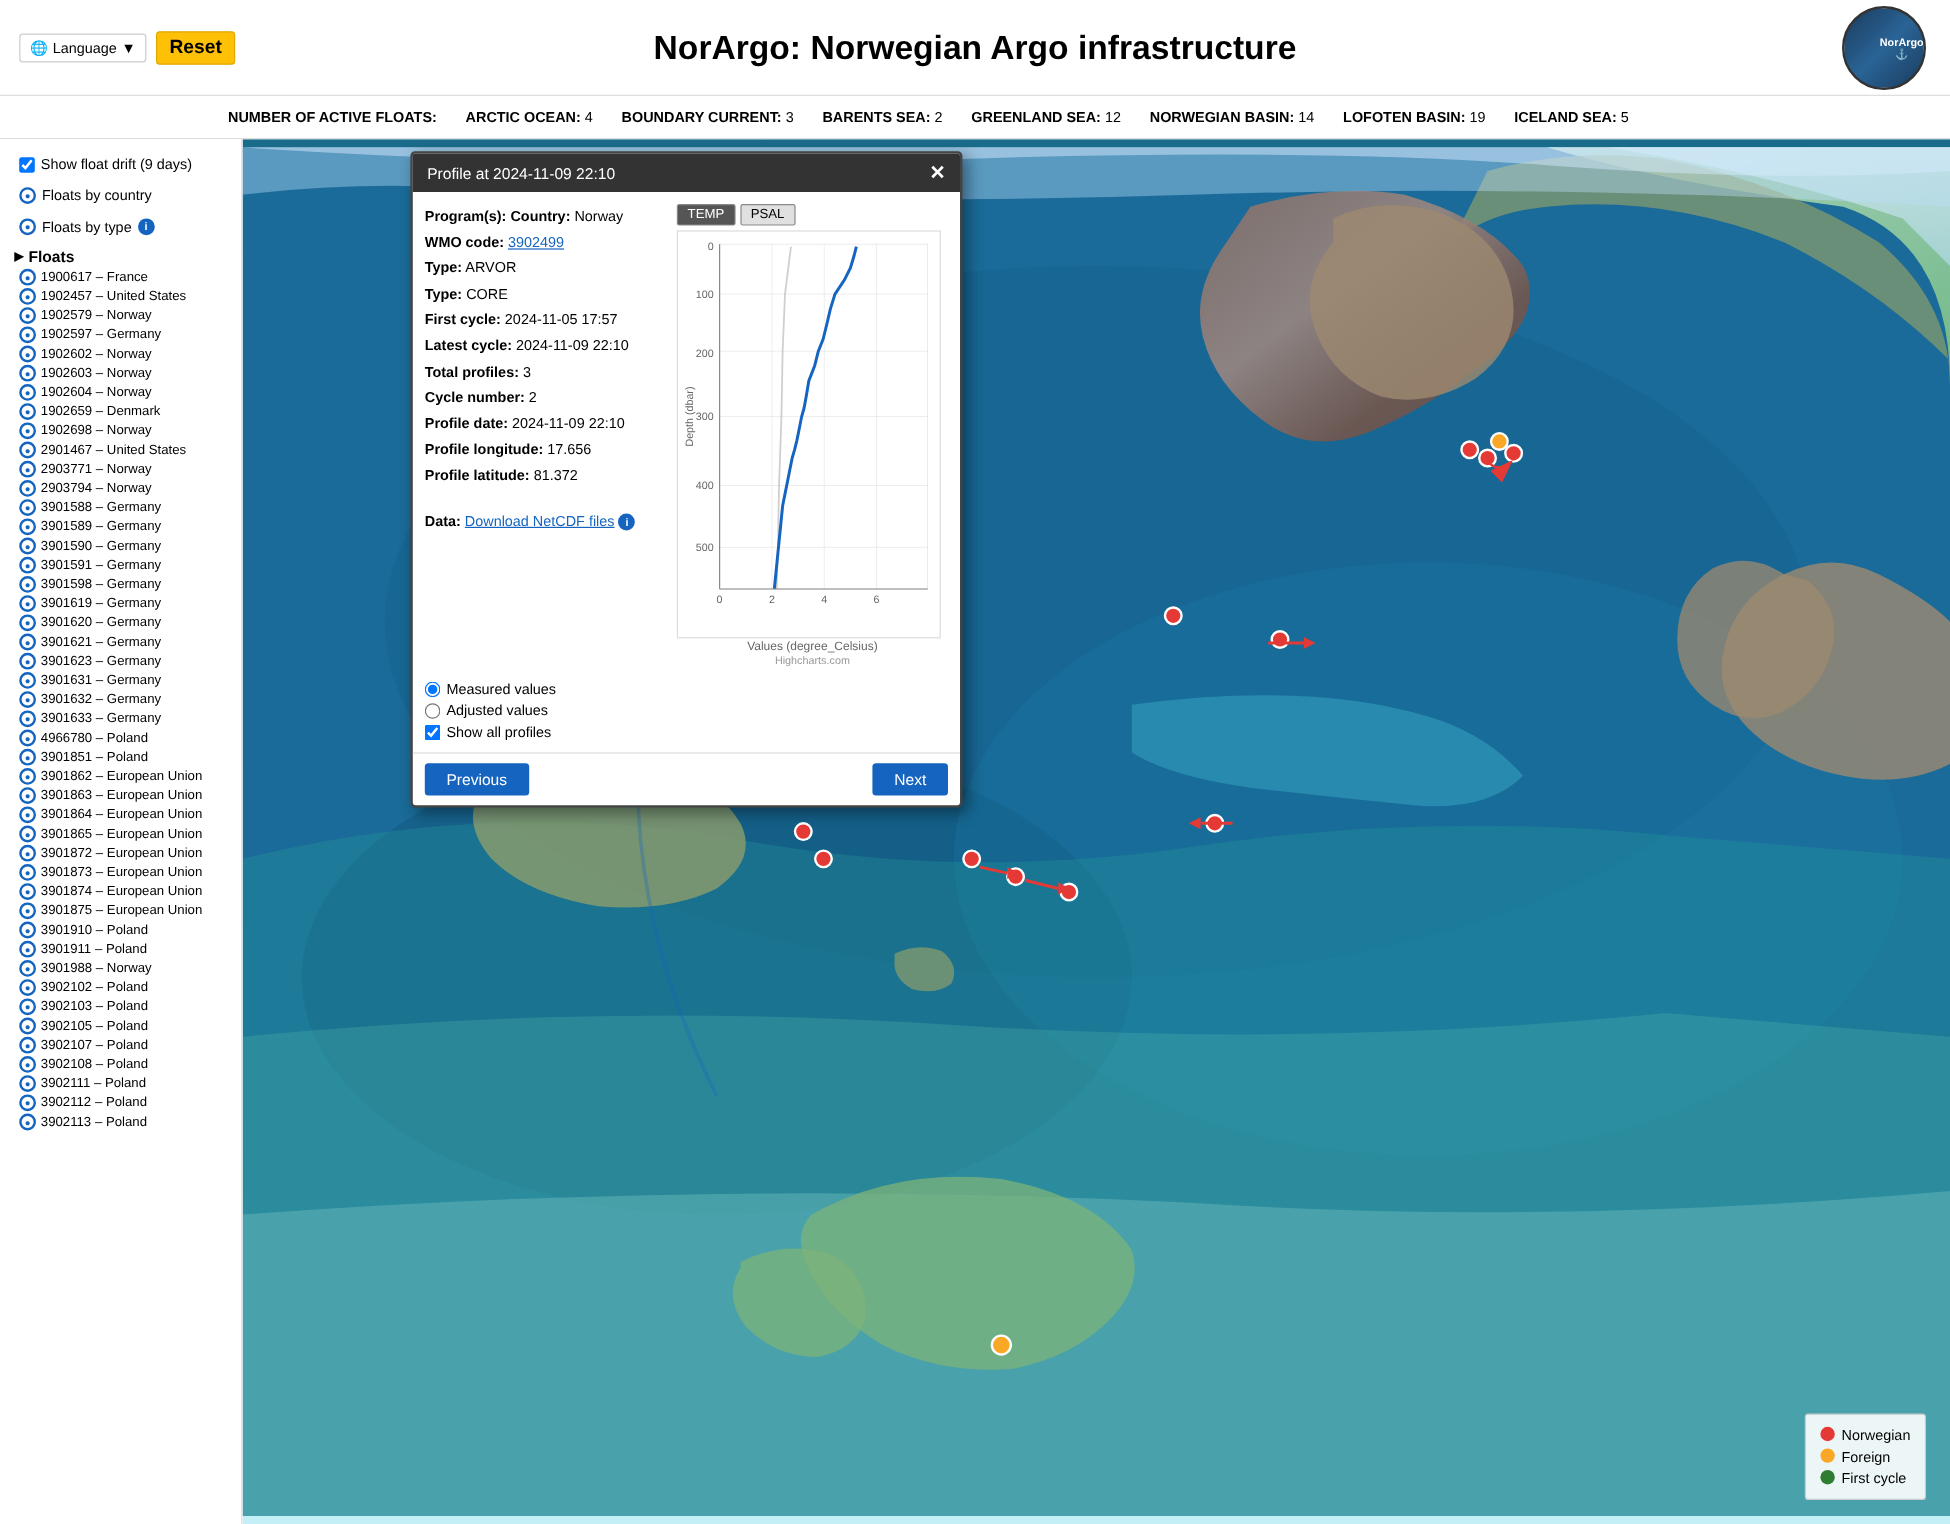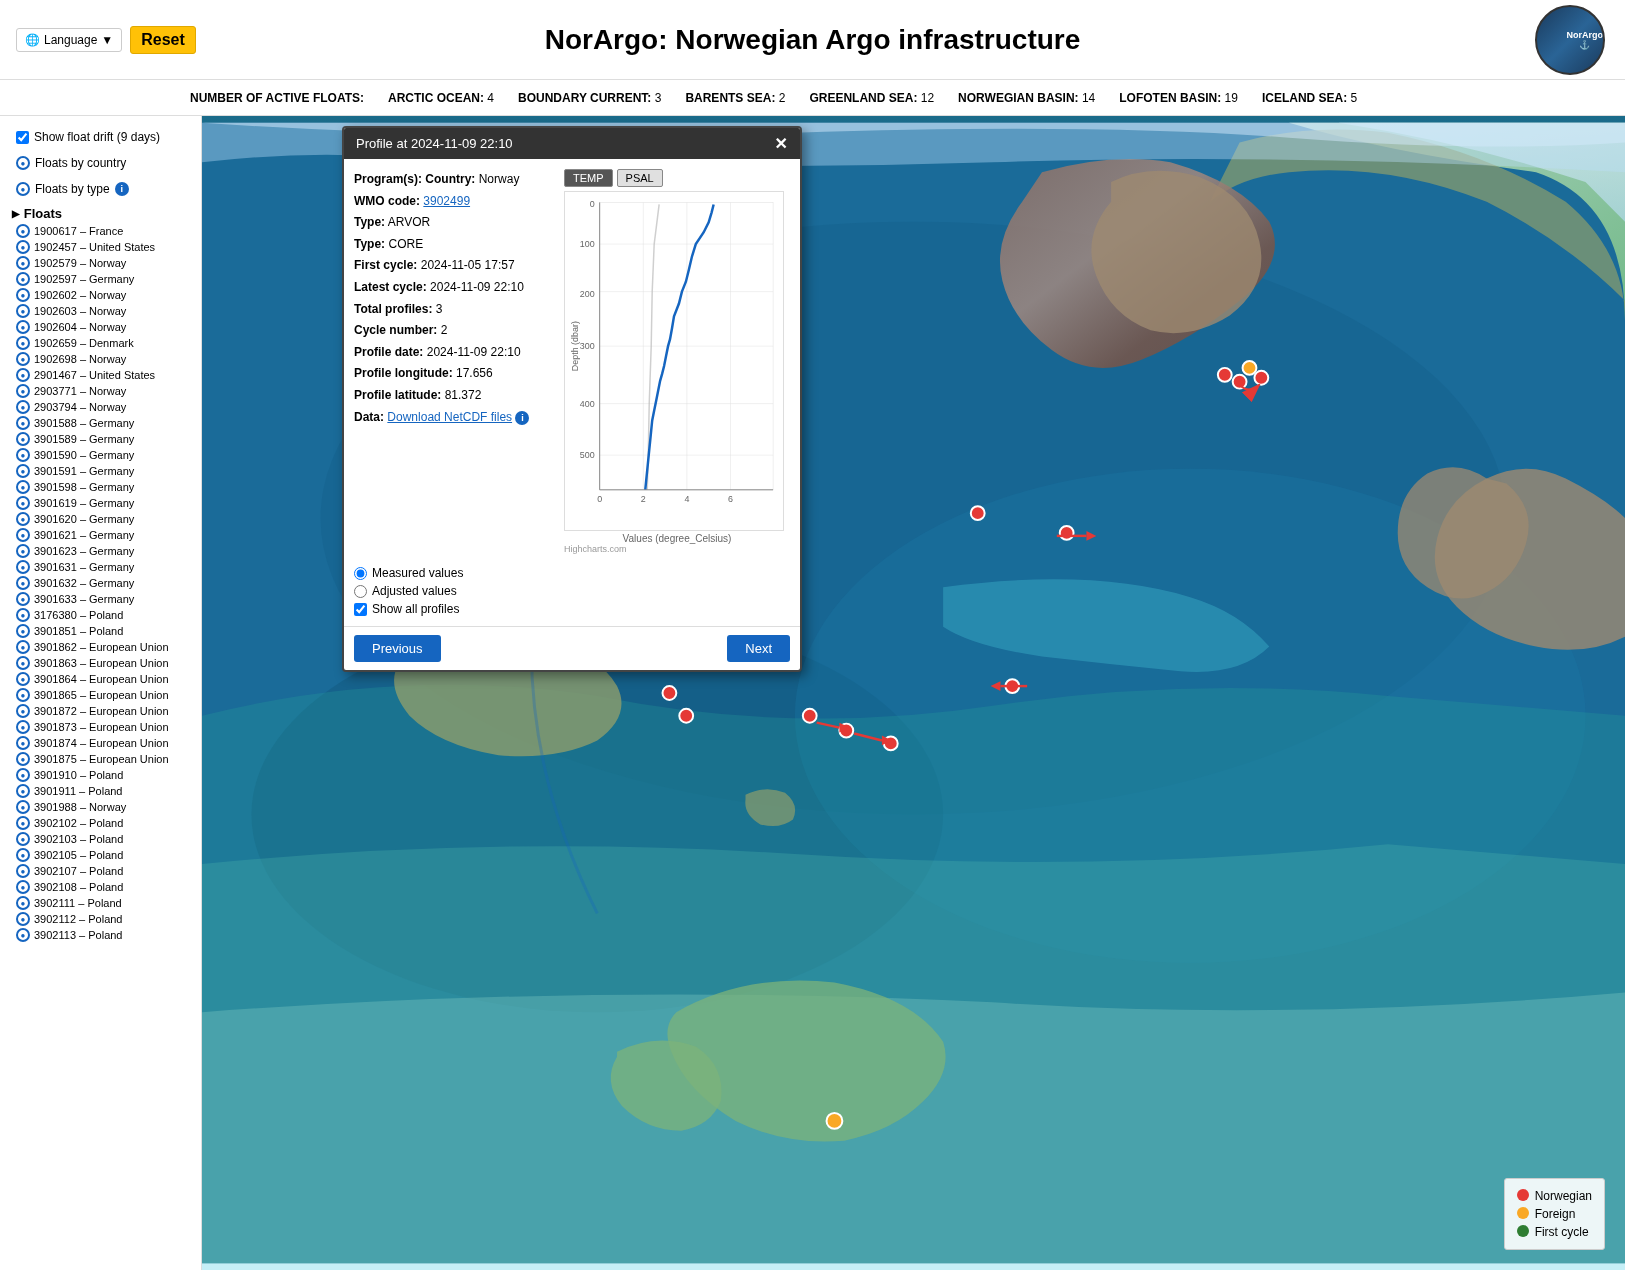--- a/index.html
+++ b/index.html
@@ -265,21 +265,21 @@
       width: 100%;
       height: 100%;
     }
     .chart-xlabel {
       text-align: center;
       font-size: 10px;
       color: #666;
       margin-top: 2px;
     }
     .chart-highcharts {
-      text-align: left;
+      text-align: center;
       font-size: 9px;
       color: #999;
     }
     .modal-options {
       padding: 0 10px 8px 10px;
       font-size: 12px;
     }
     .option-row {
       display: flex;
       align-items: center;
@@ -477,21 +477,21 @@
         <div class="float-item">
           <span class="circle-icon blue-circle">●</span>
           <span>3901632 – Germany</span>
         </div>
         <div class="float-item">
           <span class="circle-icon blue-circle">●</span>
           <span>3901633 – Germany</span>
         </div>
         <div class="float-item">
           <span class="circle-icon blue-circle">●</span>
-          <span>3176380 – Poland</span>
+          <span>4966780 – Poland</span>
         </div>
         <div class="float-item">
           <span class="circle-icon blue-circle">●</span>
           <span>3901851 – Poland</span>
         </div>
         <div class="float-item">
           <span class="circle-icon blue-circle">●</span>
           <span>3901862 – European Union</span>
         </div>
         <div class="float-item">
@@ -694,21 +694,21 @@
           <div><span class="label">WMO code:</span> <a href="#">3902499</a></div>
           <div><span class="label">Type:</span> <span>ARVOR</span></div>
           <div><span class="label">Type:</span> <span>CORE</span></div>
           <div><span class="label">First cycle:</span> <span>2024-11-05 17:57</span></div>
           <div><span class="label">Latest cycle:</span> <span>2024-11-09 22:10</span></div>
           <div><span class="label">Total profiles:</span> <span>3</span></div>
           <div><span class="label">Cycle number:</span> <span>2</span></div>
           <div><span class="label">Profile date:</span> <span>2024-11-09 22:10</span></div>
           <div><span class="label">Profile longitude:</span> <span>17.656</span></div>
           <div><span class="label">Profile latitude:</span> <span>81.372</span></div>
-          <div style="margin-top:0;"><span class="label">Data:</span> <a href="#">Download NetCDF files</a> <span class="info-icon">i</span></div>
+          <div style="margin-top:16px;"><span class="label">Data:</span> <a href="#">Download NetCDF files</a> <span class="info-icon">i</span></div>
         </div>
         <div class="modal-chart">
           <div class="chart-tabs">
             <button class="chart-tab active">TEMP</button>
             <button class="chart-tab">PSAL</button>
           </div>
           <div class="chart-container">
             
             <svg class="chart-svg" viewBox="0 0 220 340" xmlns="http://www.w3.org/2000/svg">
 

